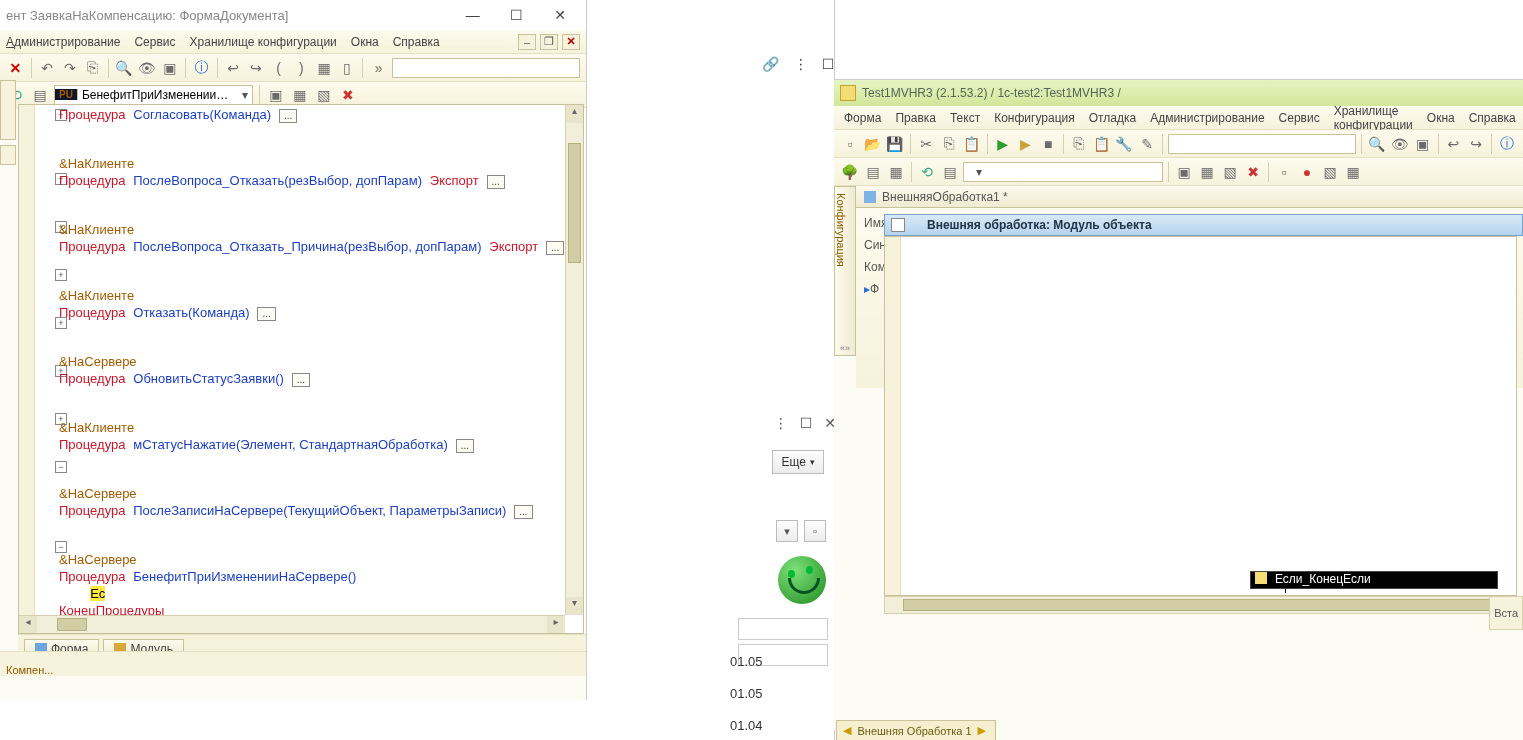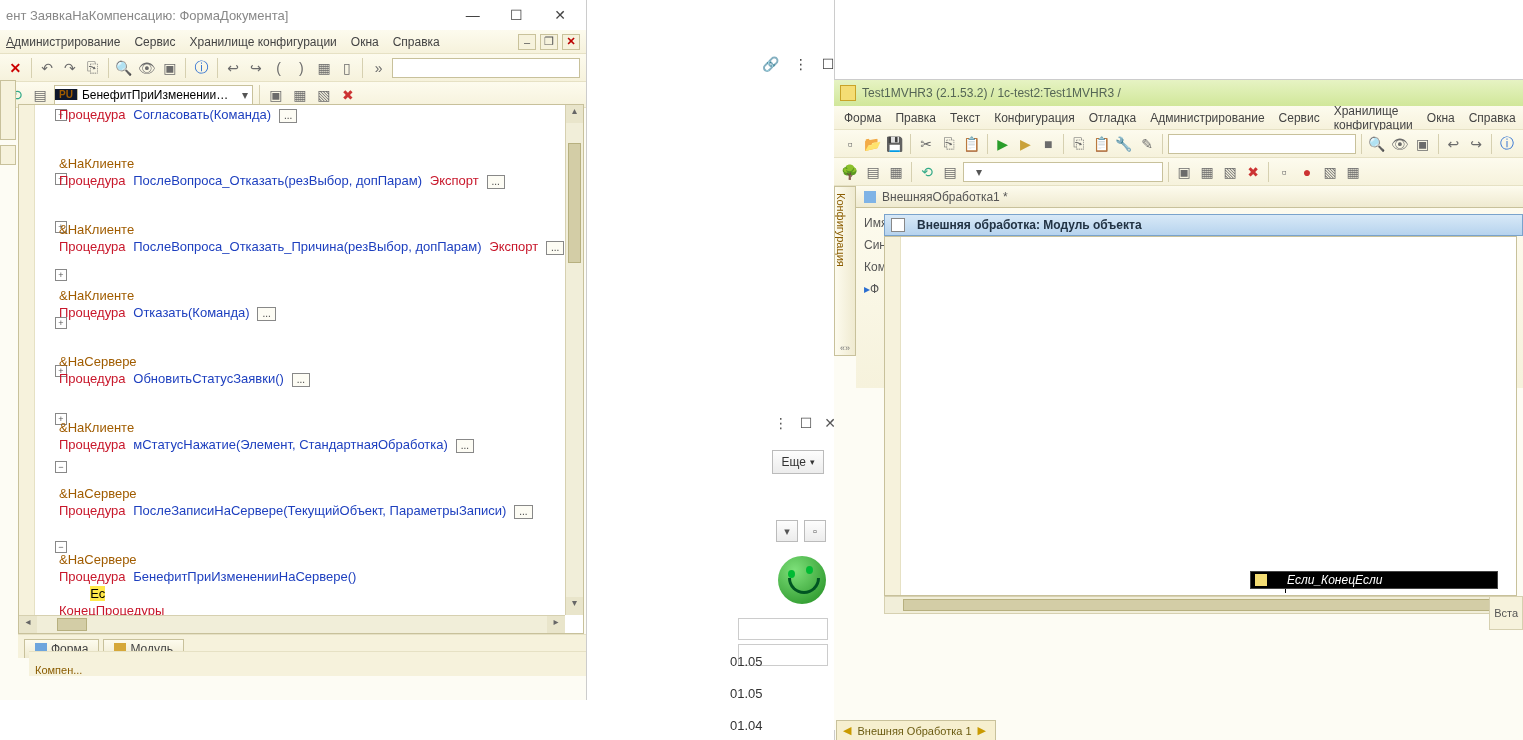--- a/index.html
+++ b/index.html
@@ -64,21 +64,21 @@
   .vsb .btn { height:18px; text-align:center; font-size:10px; color:#666; background:#e9e5cb;}
   .vsb .thumb { position:absolute; left:2px; right:2px; top:38px; height:120px; background:#d3cda6; border:1px solid #b7b07f;}
   .hsb { position:absolute; left:0; right:18px; bottom:0; height:18px; background:#f1eed9; border-top:1px solid #d6d0b0; display:flex;}
   .hsb .btn { width:18px; text-align:center; font-size:10px; color:#666; background:#e9e5cb;}
   .hsb .thumb { position:absolute; top:2px; bottom:2px; left:38px; width:30px; background:#d3cda6; border:1px solid #b7b07f;}
 
   .bottom-tabs { position:absolute; left:18px; right:0; bottom:42px; height:24px; display:flex; align-items:flex-end; gap:4px; padding-left:6px; background:#f6f2dc; border-top:1px solid #e6e1c4;}
   .btab { display:flex; align-items:center; gap:4px; background:linear-gradient(#fdfbee,#efead0); border:1px solid #c8c19b; border-bottom:none; padding:2px 10px; font-size:12px; color:#444;}
   .btab .ico { width:12px; height:12px; background:#6ea5dd; }
 
-  .breadcrumb-strip { position:absolute; left:0; right:0; bottom:24px; height:18px; background:#f6f2dc; border-top:1px solid #e6e1c4; font-size:11px; color:#8a5c00; padding:12px 6px;margin-left:29px;}
+  .breadcrumb-strip { position:absolute; left:0; right:0; bottom:24px; height:18px; background:#f6f2dc; border-top:1px solid #e6e1c4; font-size:11px; color:#8a5c00; padding:12px 6px;}
 
   .statusbar-left { position:absolute; left:0; right:0; bottom:0; height:24px; background:linear-gradient(#fdfbee,#f6f2dc); border-top:1px solid #e6e1c4; display:flex; align-items:center; justify-content:flex-end; gap:12px; padding:0 40px; font-size:11px; color:#666;}
   .sb-cell { border-left:1px solid #d6d0b0; padding-left:8px;}
 
   
   .mid-bar { position:absolute; left:740px; top:52px; width:120px; height:24px; background:#fff; display:flex; align-items:center; justify-content:flex-end; gap:14px; color:#444; font-size:14px; }
   .mid-bar span { cursor:default; }
   .mid-bar2 { position:absolute; left:776px; top:412px; width:60px; height:22px; display:flex; align-items:center; justify-content:flex-end; gap:12px; color:#555; font-size:14px;}
   .more-btn { position:absolute; left:772px; top:450px; height:24px; width:52px; border:1px solid #bbb; background:linear-gradient(#fdfdfd,#ececec); display:flex; align-items:center; justify-content:center; gap:4px; font-size:12px; color:#333;}
   .pair-btns { position:absolute; left:776px; top:520px; display:flex; gap:6px; }
@@ -99,25 +99,25 @@
   .toolbar-right-2 { position:absolute; left:834px; top:158px; right:0; height:28px; background:linear-gradient(#fdfbee,#f6f2dc); display:flex; align-items:center; padding:0 6px; gap:3px; border-bottom:1px solid #e6e1c4;}
 
   .right-body { position:absolute; left:834px; top:186px; right:0; bottom:10px; background:#fdfcf4;}
   .side-vert-tab { position:absolute; left:0; top:0; width:22px; height:170px; background:linear-gradient(90deg,#fdfbee,#efead0); border:1px solid #c8c19b;}
   .side-vert-tab .lbl { writing-mode:vertical-rl; text-align:center; font-size:11px; color:#8a5c00; padding-top:6px;}
   .side-vert-tab .arrows { position:absolute; bottom:2px; left:0; right:0; text-align:center; font-size:9px; color:#777;}
   .doc-tab { position:absolute; left:22px; top:0; right:0; height:22px; background:linear-gradient(#fdfbee,#efead0); border-bottom:1px solid #c8c19b; display:flex; align-items:center; padding:0 8px; gap:6px; font-size:12px; color:#555;}
   .doc-tab .ico { width:12px; height:12px; background:#7fb3e6;}
   .prop-zone { position:absolute; left:22px; top:22px; right:0; height:180px; background:linear-gradient(#fdfbee,#f6f2dc); padding:4px 8px; font-size:12px; color:#555;}
   .prop-zone .row { height:22px; display:flex; align-items:center;}
-  .module-header { position:absolute; left:50px; top:28px; right:0; height:22px; background:linear-gradient(#d8e9f7,#b6d3ee); border:1px solid #7aa3cc; display:flex; align-items:center; padding:3px 6px; gap:12px; font-size:12px; color:#234; font-weight:bold;}
+  .module-header { position:absolute; left:50px; top:28px; right:0; height:22px; background:linear-gradient(#d8e9f7,#b6d3ee); border:1px solid #7aa3cc; display:flex; align-items:center; padding:3px 6px; gap:22px; font-size:12px; color:#234; font-weight:bold;}
   .module-editor { position:absolute; left:50px; top:50px; right:6px; height:360px; background:#fff; border:1px solid #c8c19b;}
   .module-editor .cursor-line { position:absolute; left:400px; right:8px; top:340px; }
   .caret { display:inline-block; width:1px; height:16px; background:#000;}
-  .autoc { position:absolute; left:1250px; top:571px; width:248px; height:18px; background:#000; color:#fff; font-size:12px; display:flex; align-items:center; padding:0 4px; gap:20px; z-index:50; border:1px solid #444;font-style:italic;}
+  .autoc { position:absolute; left:1250px; top:571px; width:248px; height:18px; background:#000; color:#fff; font-size:12px; display:flex; align-items:flex-start; padding:0 4px; gap:8px; z-index:50; border:1px solid #444;}
   .autoc .key { width:12px; height:12px; background:#f4dd74;}
   .hsb-right { position:absolute; left:50px; right:6px; top:410px; height:18px; background:#f1eed9; border:1px solid #d6d0b0;}
   .hsb-right .thumb { position:absolute; left:18px; right:18px; top:2px; bottom:2px; background:#d3cda6; border:1px solid #b7b07f;}
   .insta { position:absolute; right:0; top:596px; font-size:11px; color:#555; background:#f6f2dc; padding:10px 4px; border:1px solid #d6d0b0;}
   .right-bottom-tab { position:absolute; left:836px; bottom:0; height:20px; width:160px; background:#f6efcf; border:1px solid #c8c19b; border-bottom:none; display:flex; align-items:center; padding:0 6px; gap:6px; font-size:11px; color:#6a5a10;}
   .tri { color:#c99a00; }
 
 </style>
 </head>
 <body>

